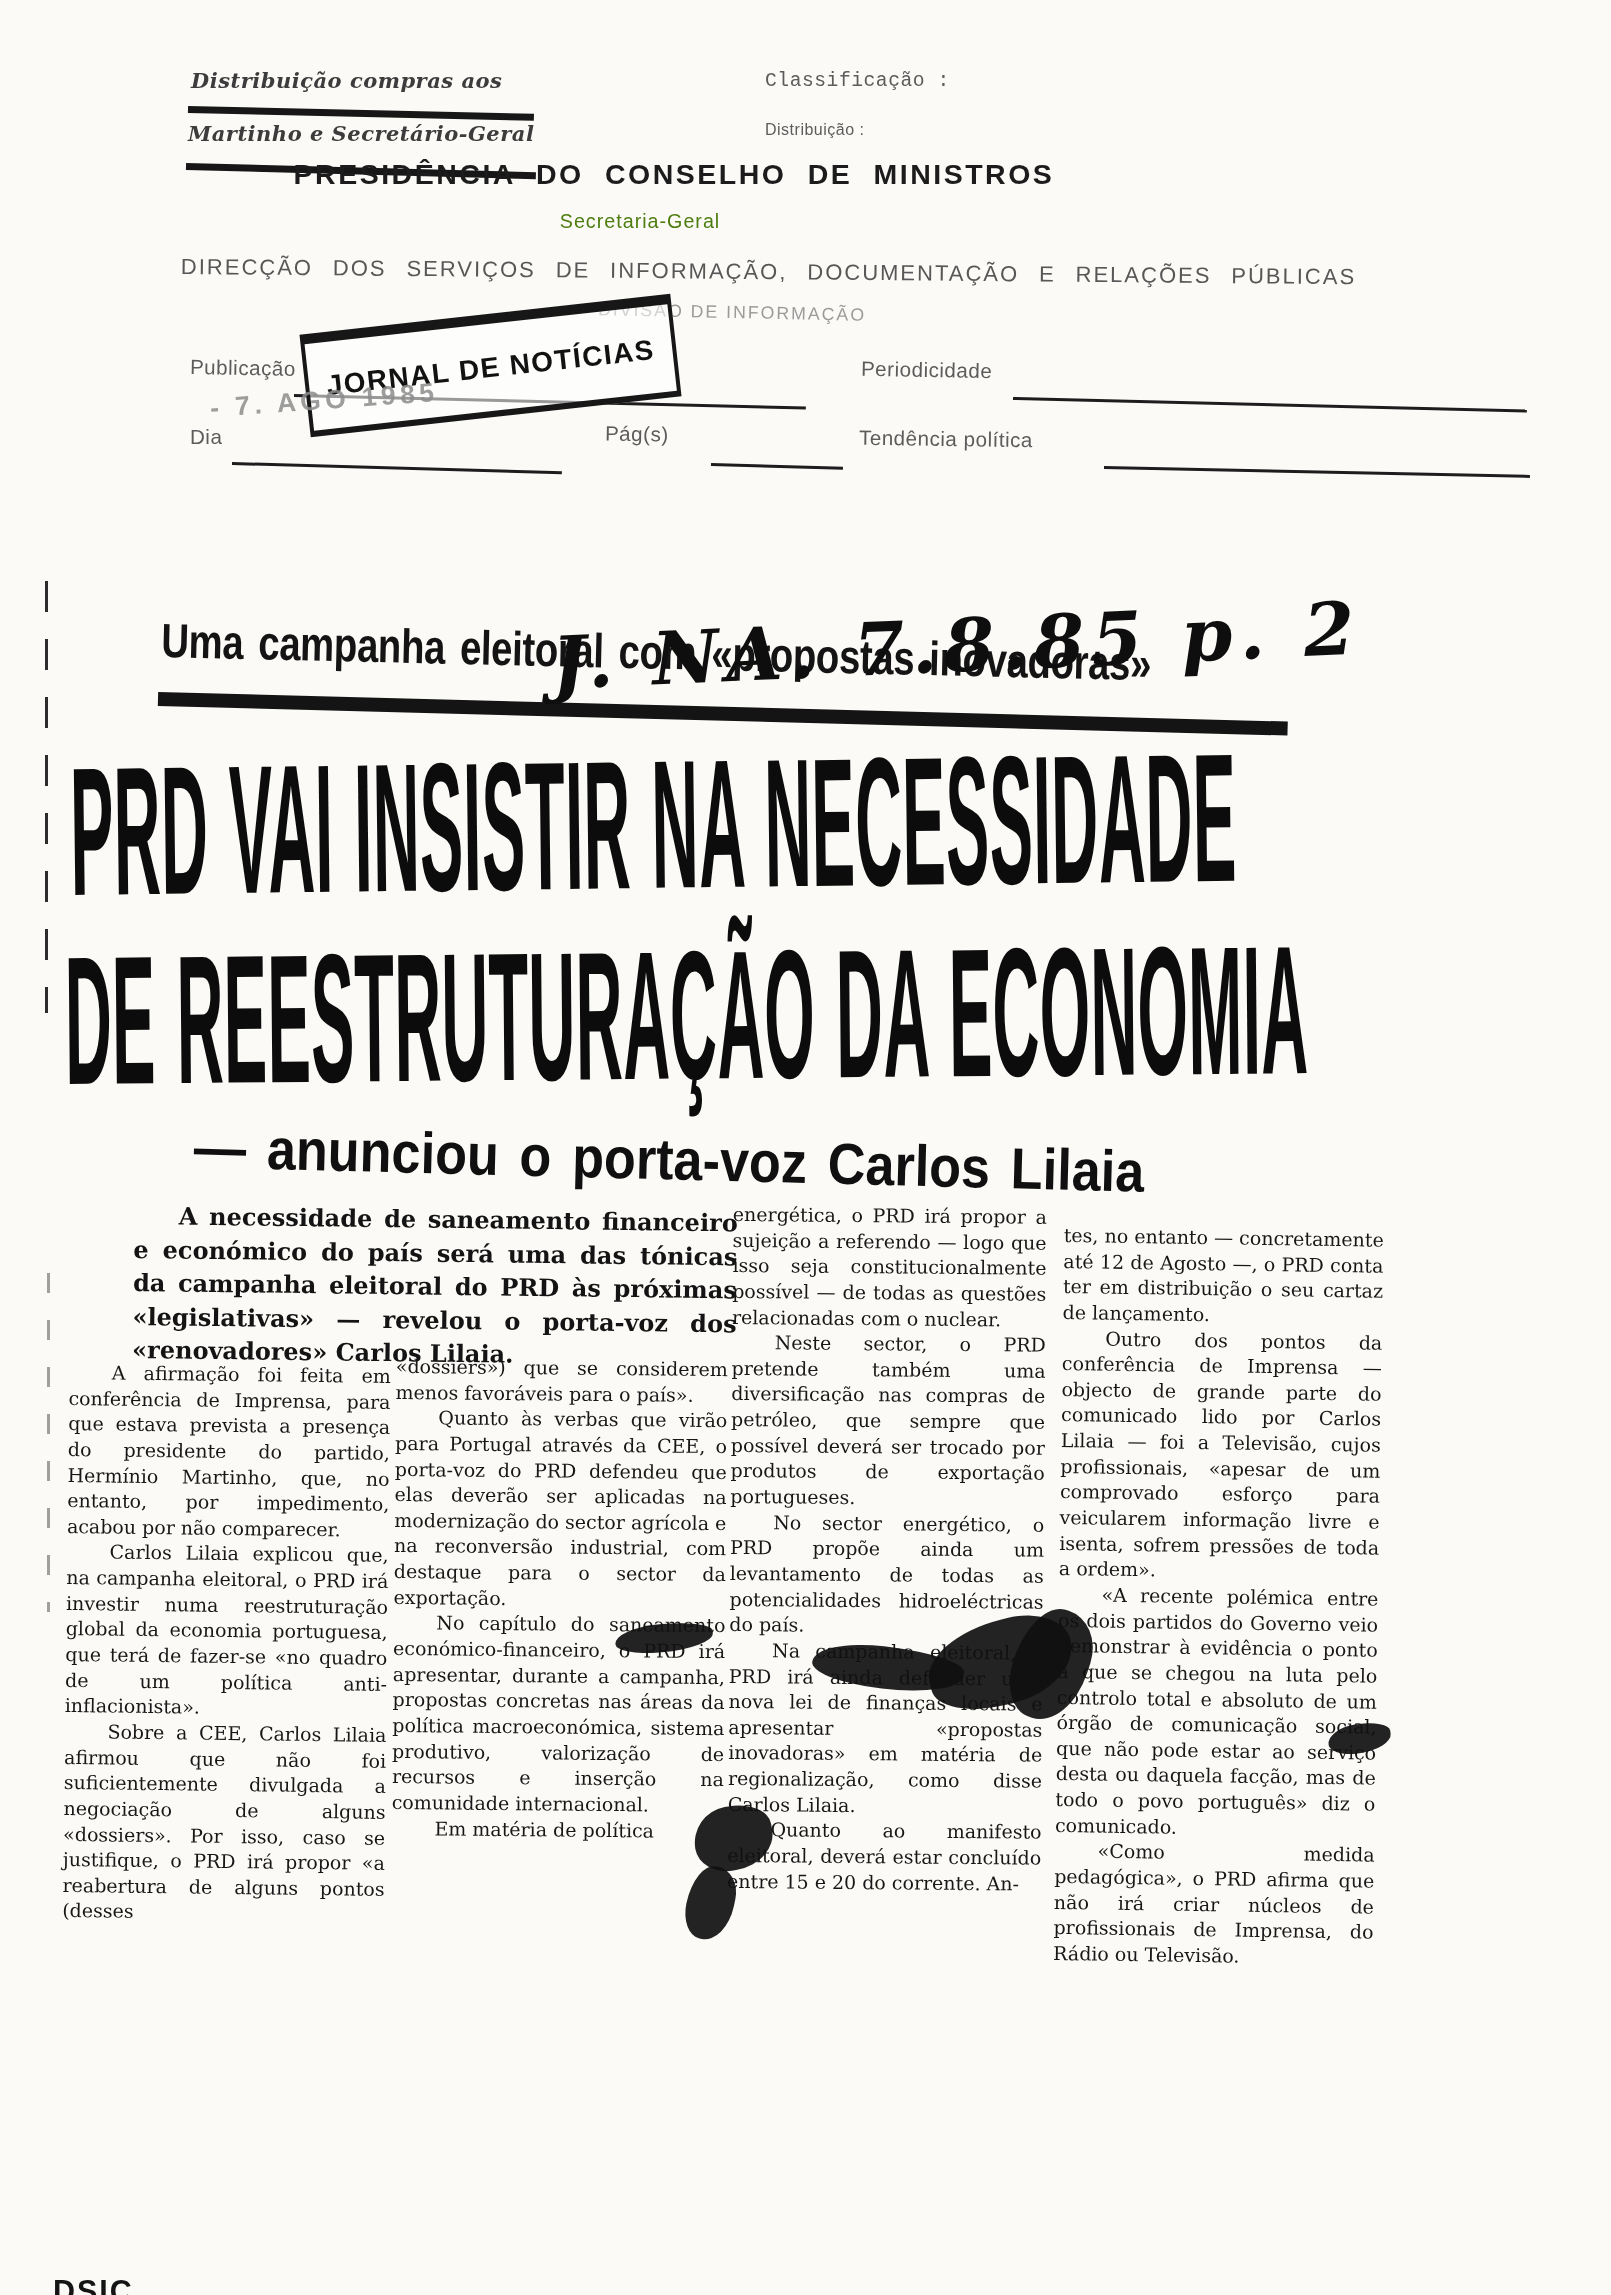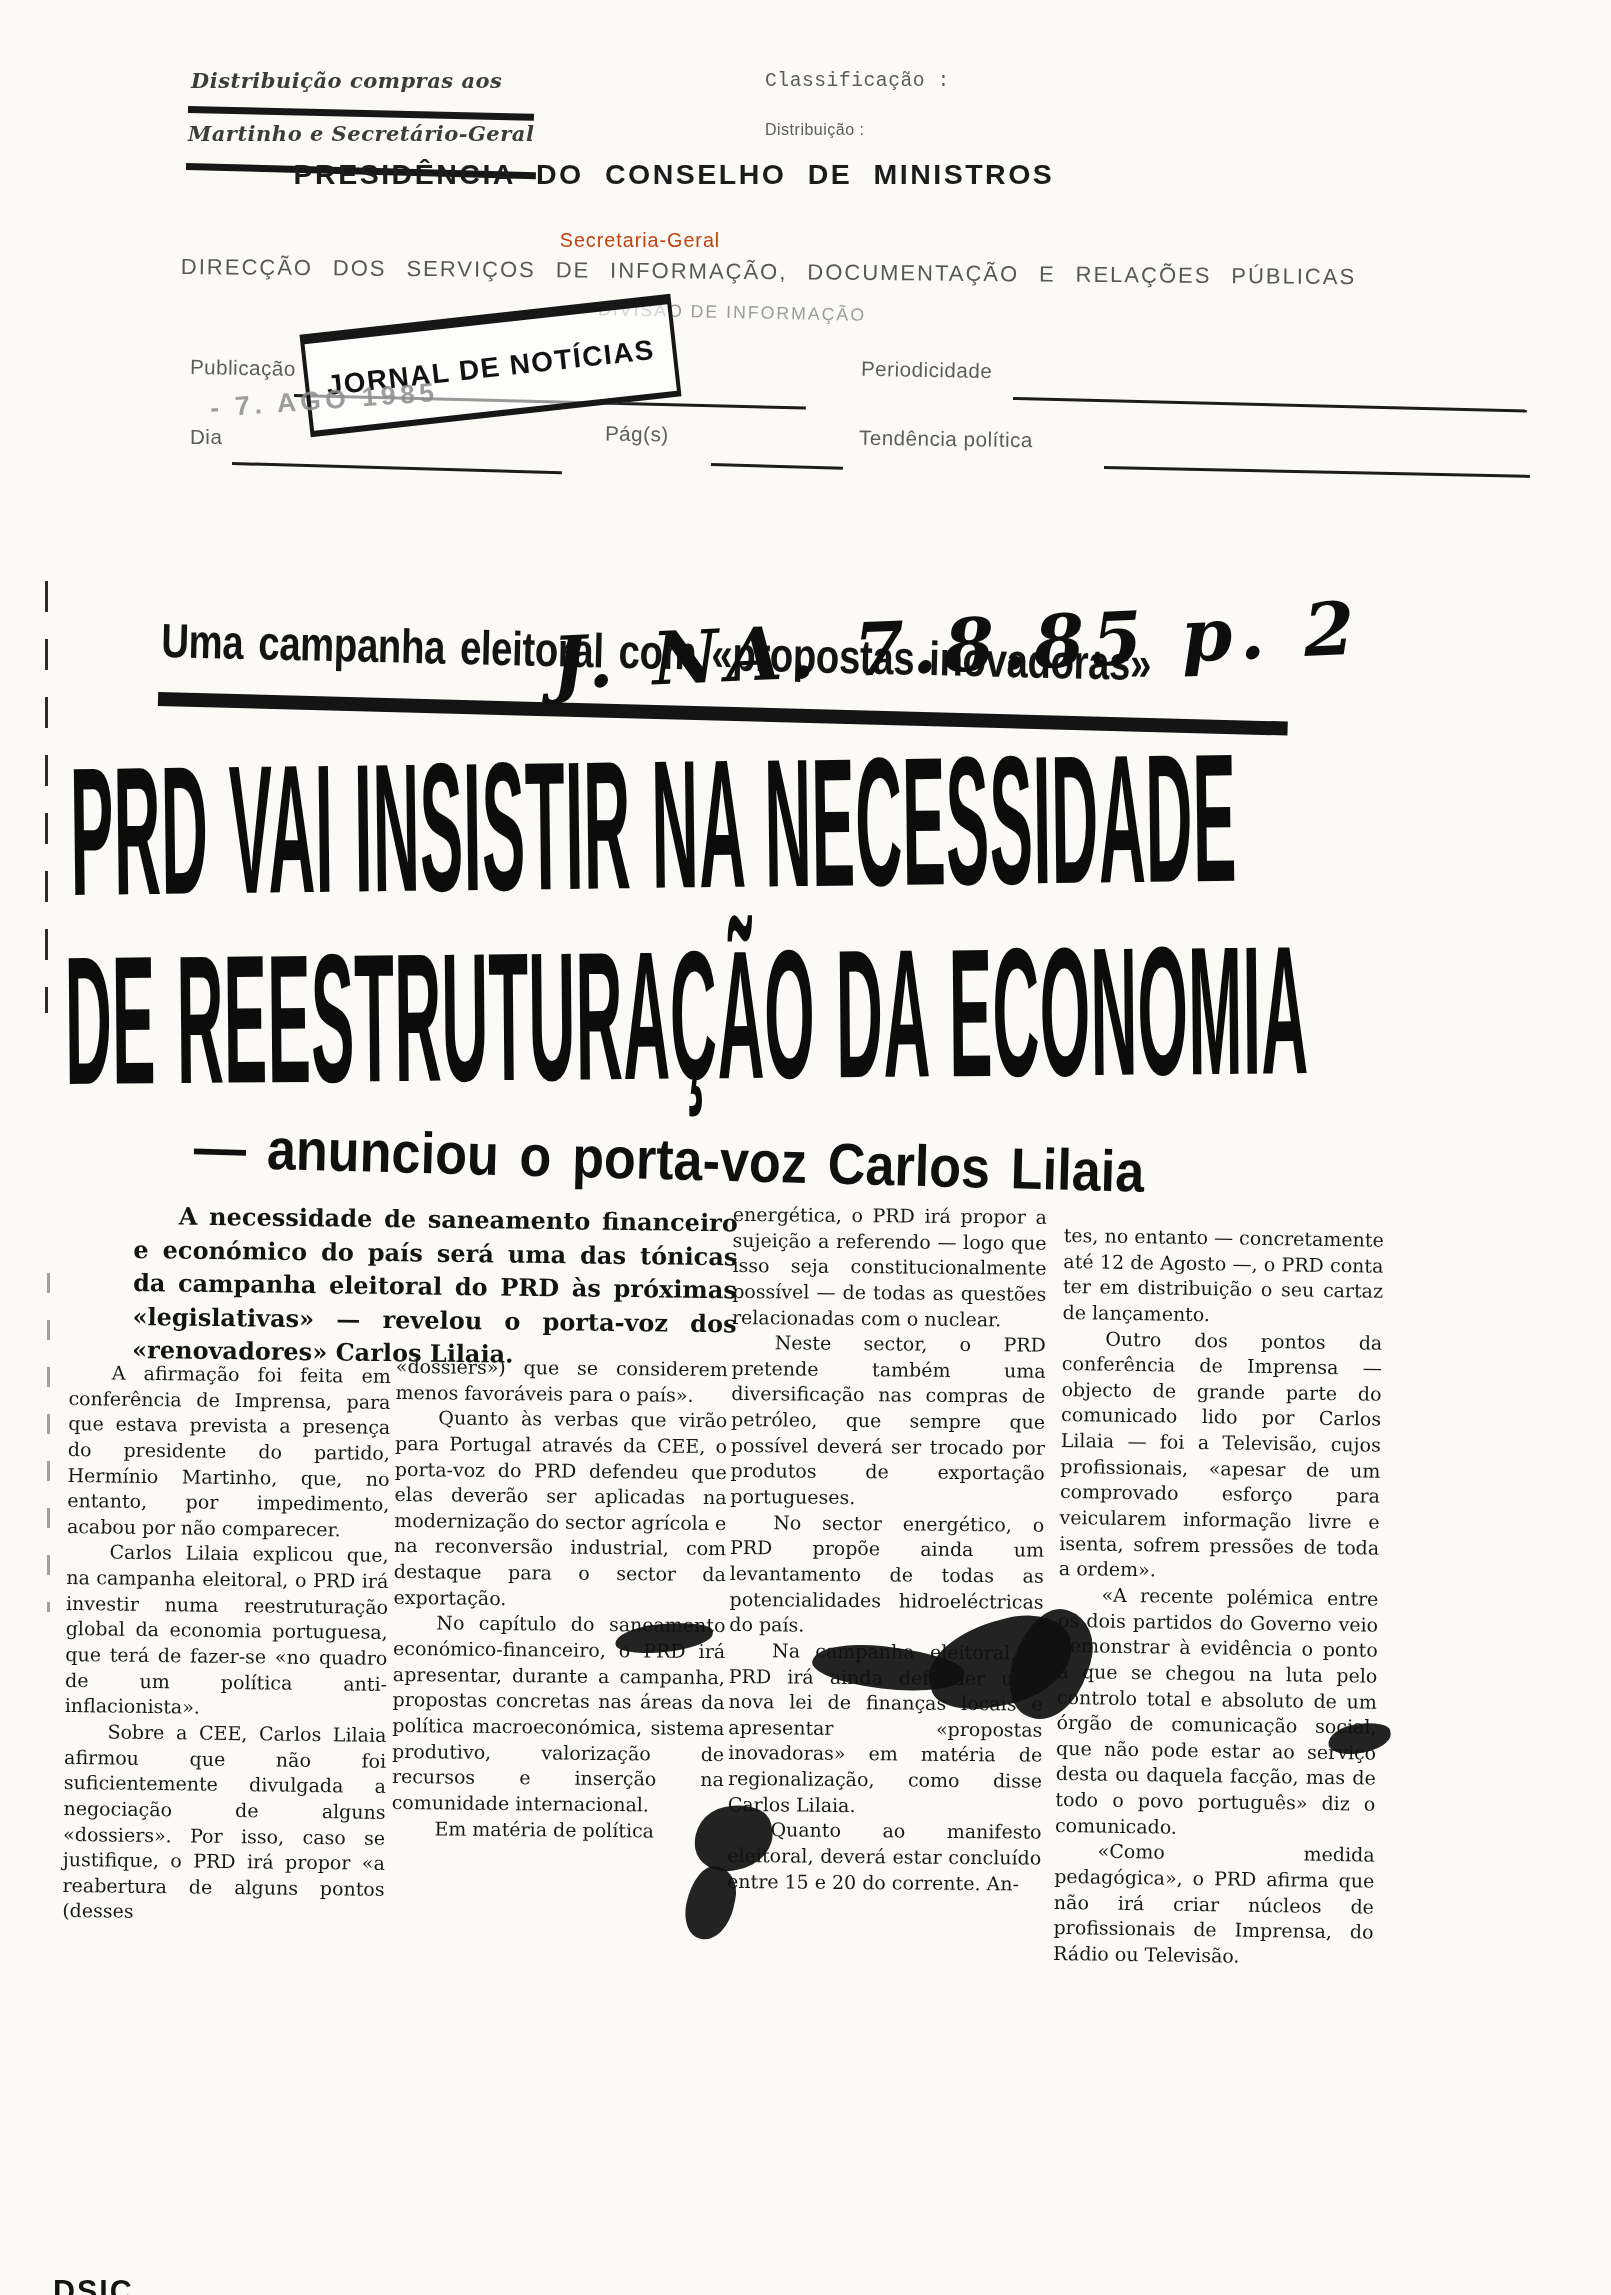--- a/index.html
+++ b/index.html
@@ -14,21 +14,21 @@
     font-family:"DejaVu Serif",serif;font-style:italic;font-weight:600;
     font-size:21px;color:#3c3c3c;letter-spacing:0.5px;white-space:nowrap;
   }
   .bar{position:absolute;background:#171717;height:6.9px;transform-origin:left center;}
   .thinline{position:absolute;background:#1d1d1d;height:2.9px;transform-origin:left center;}
   .formlbl{font-size:20.6px;color:#5c5c5c;white-space:nowrap;letter-spacing:0.5px;}
   .org-title{
     width:1348px;text-align:center;font-size:28.5px;font-weight:bold;color:#1c1c1c;
     letter-spacing:2.5px;word-spacing:10.8px;white-space:nowrap;
   }
-  .org-sub{width:1280px;text-align:center;font-size:19.7px;color:#c2410c;letter-spacing:1px;margin-top:19px;}
+  .org-sub{width:1280px;text-align:center;font-size:19.7px;color:#4d7c0f;letter-spacing:1px;}
   .directorate{
     font-size:22px;color:#575757;letter-spacing:2px;word-spacing:11.8px;white-space:nowrap;
     transform:rotate(0.5deg);transform-origin:left top;
   }
   .division{
     font-size:17.7px;color:#9b9b9b;letter-spacing:2px;white-space:nowrap;
     transform:rotate(1.2deg);
   }
   .stamp-box{
     border:4.4px solid #171717;border-top-width:10.8px;border-bottom-width:6.4px;

